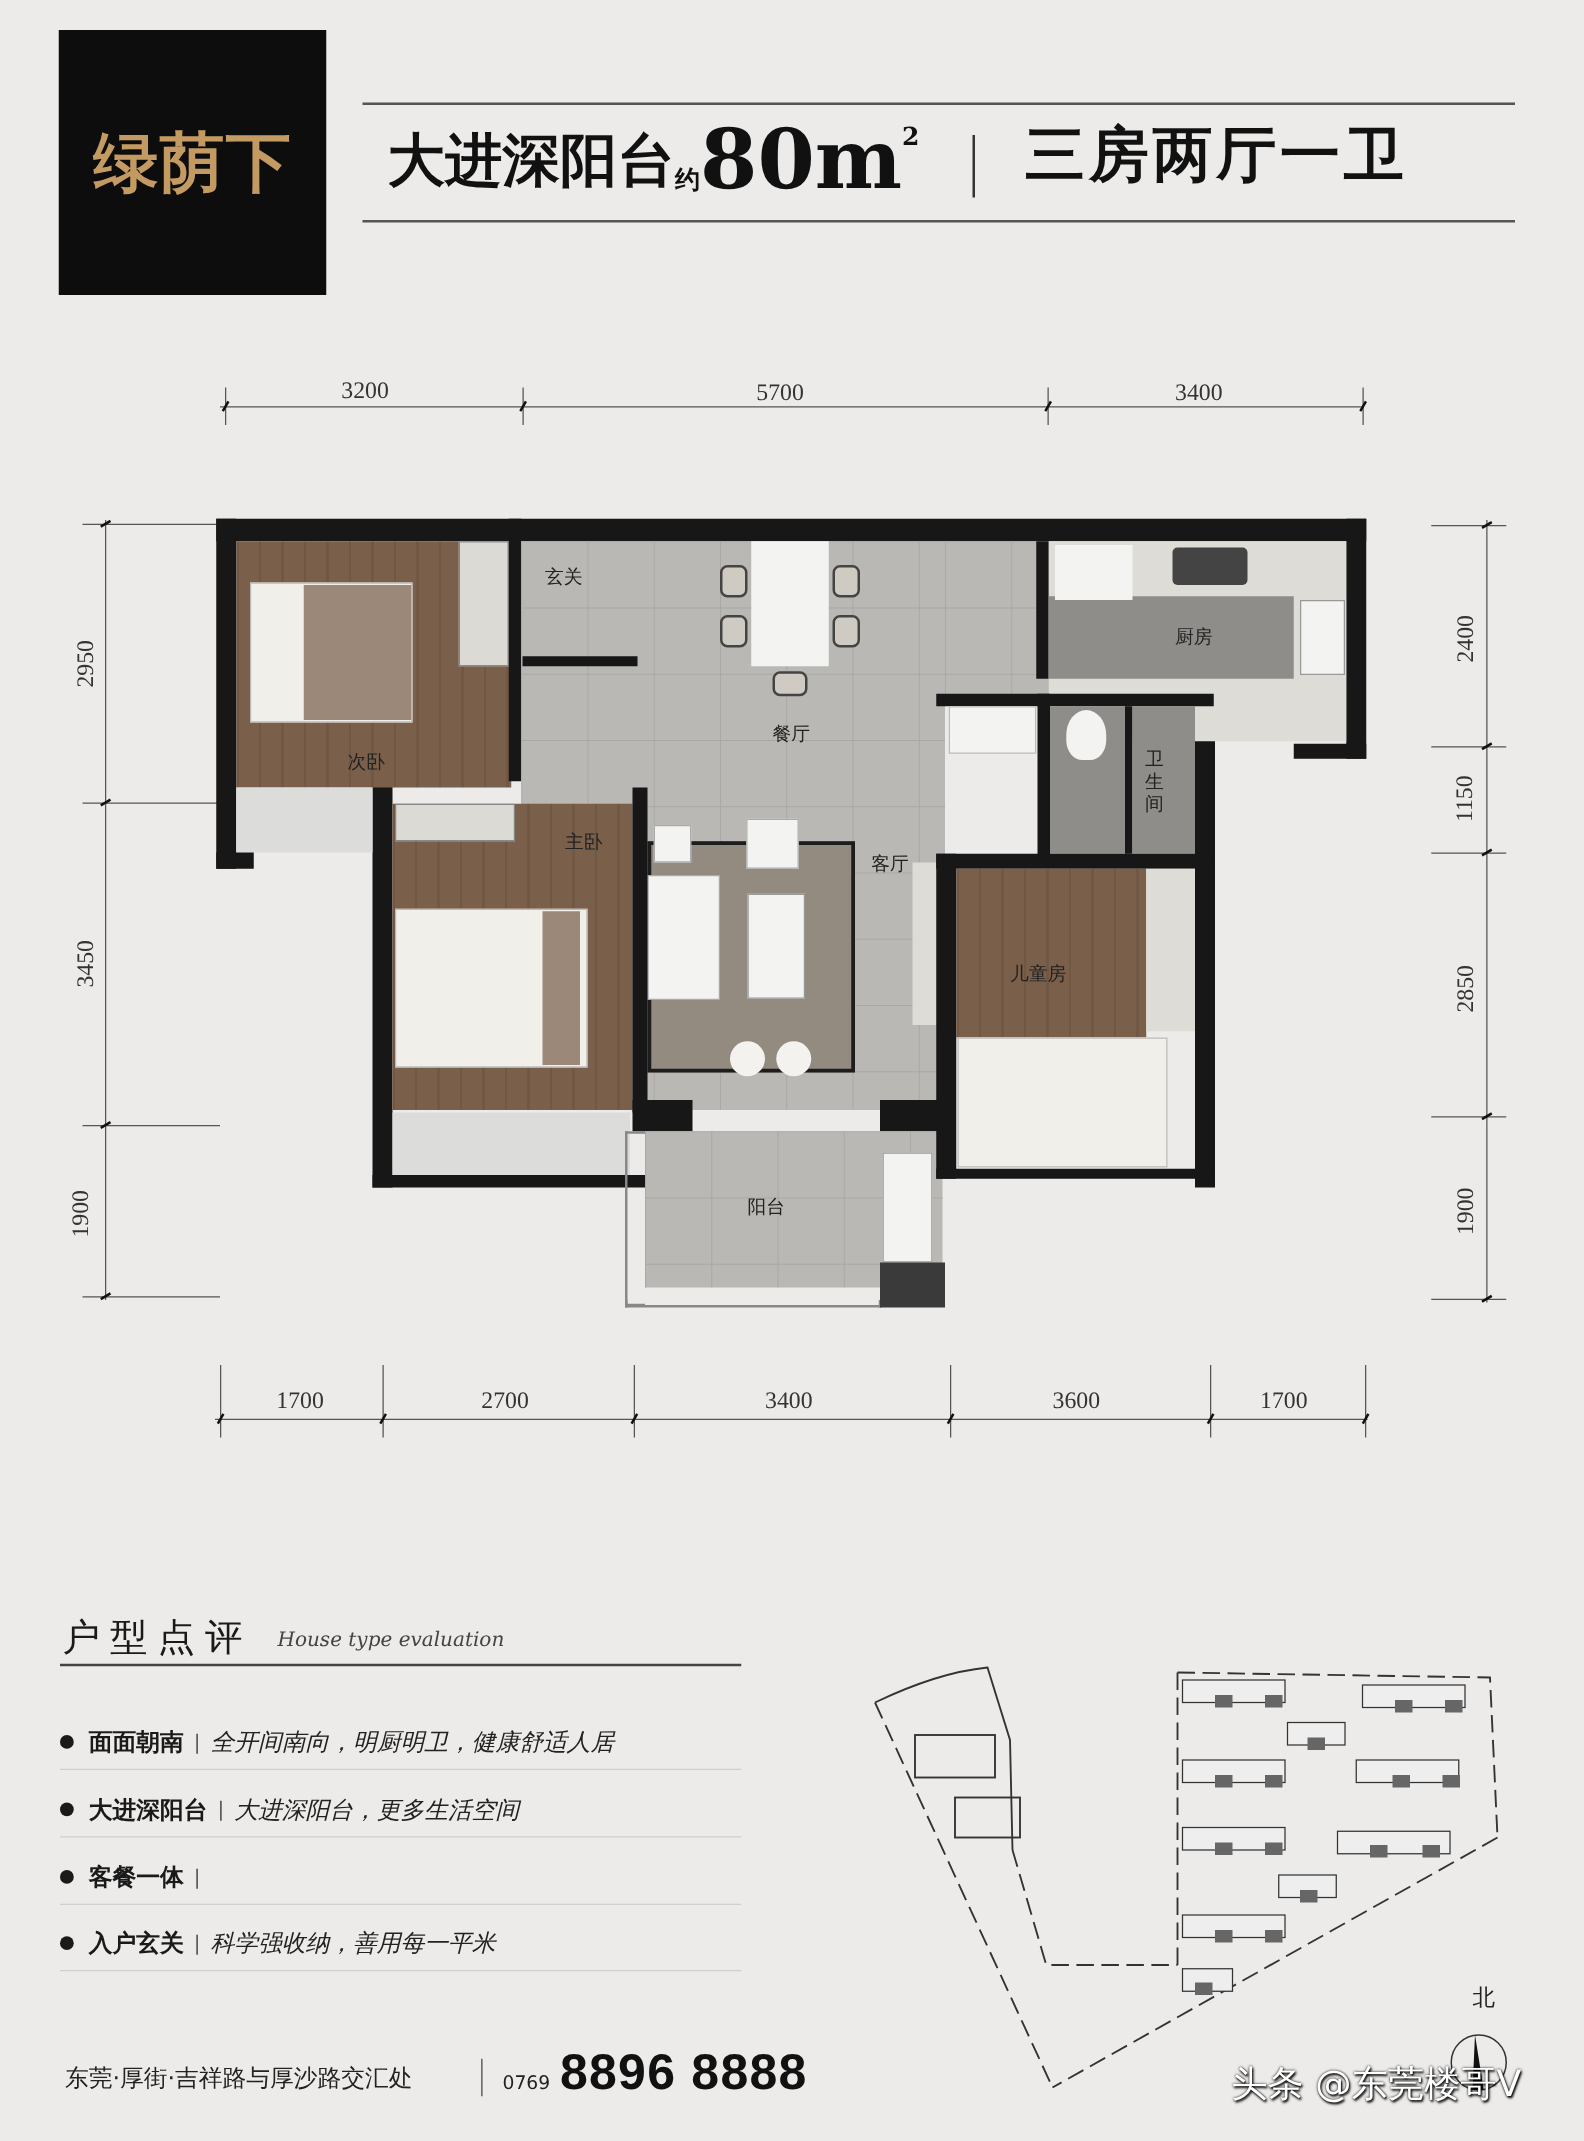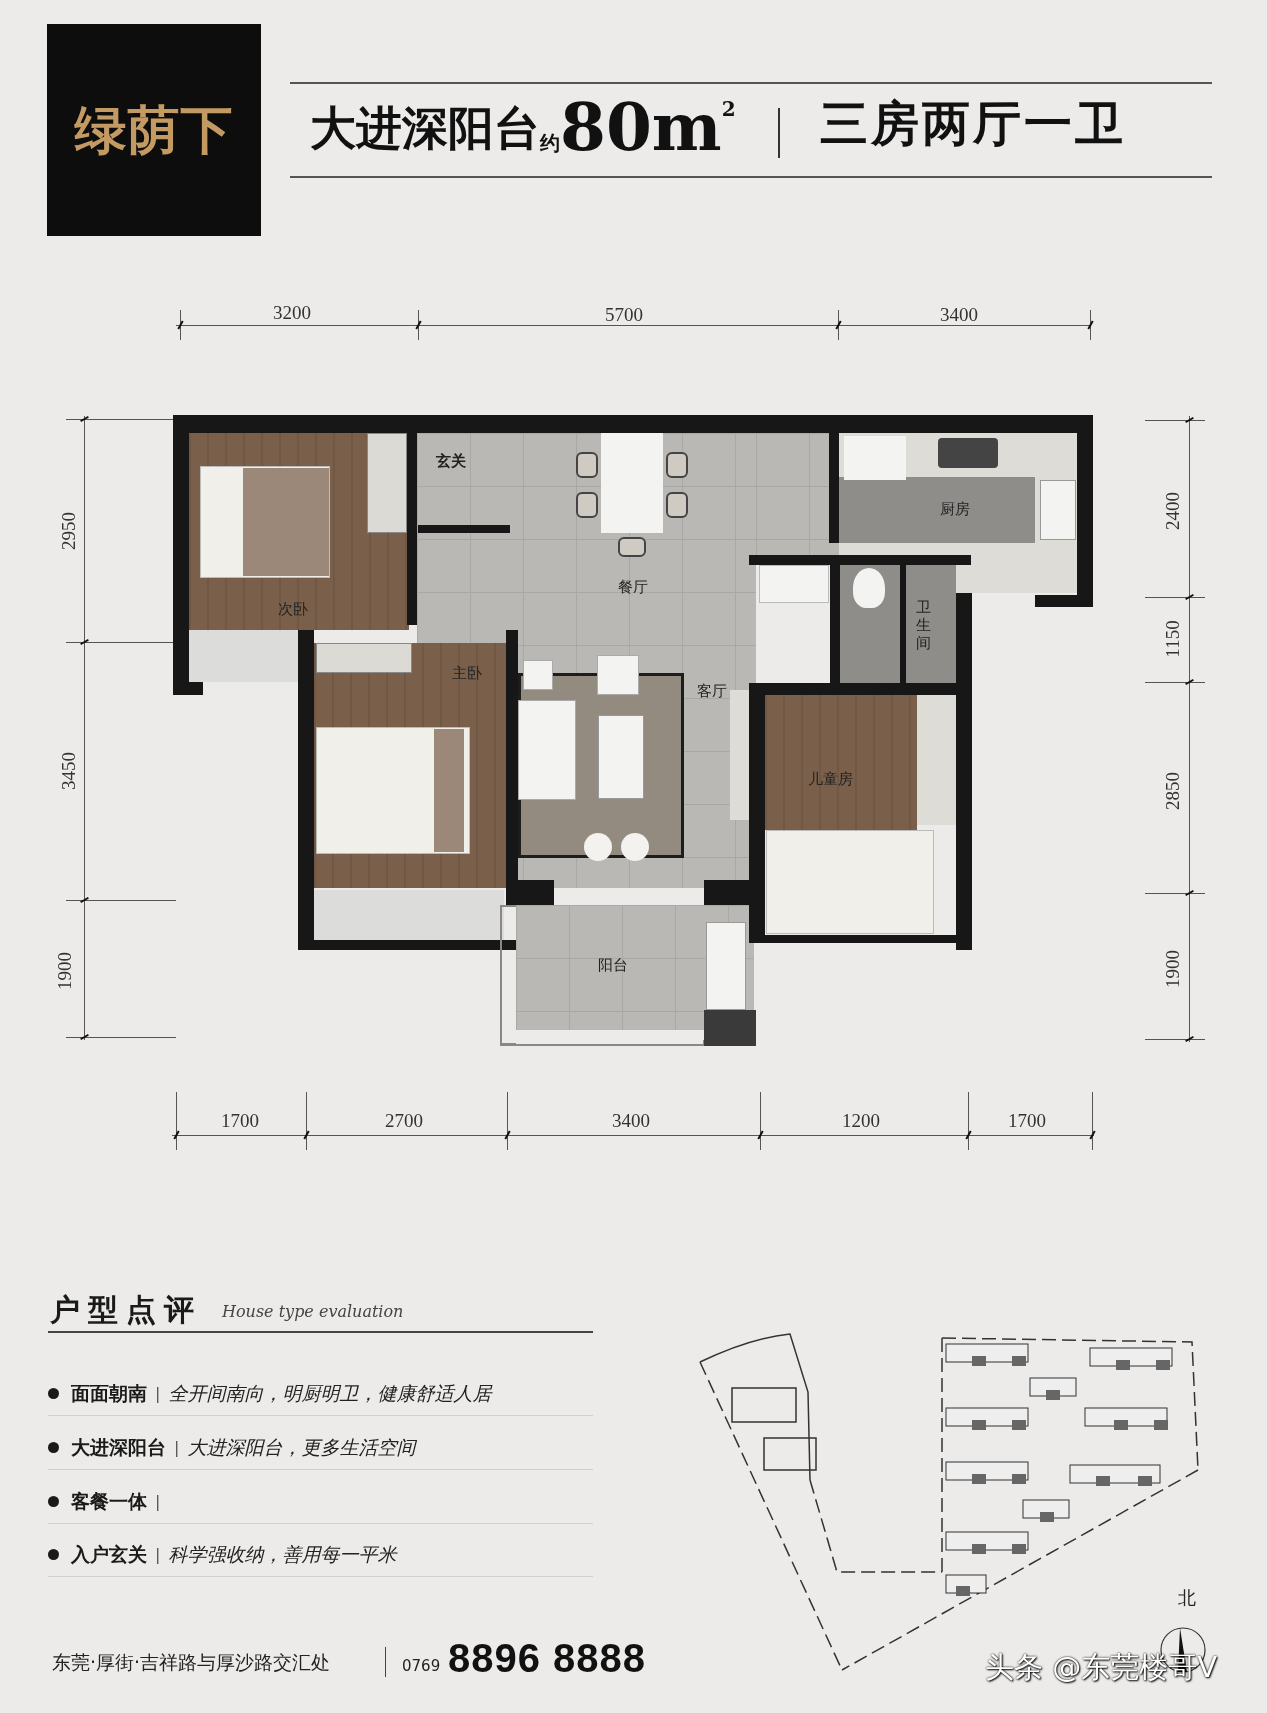--- a/index.html
+++ b/index.html
@@ -35,21 +35,21 @@
   .room-label { font-size:15px; color:#222; white-space:nowrap; }
   .rug { background:#938a80; border:3px solid #1d1d1d; }
   .bed { background:#f1efea; border:1px solid #bbb; }
   .blanket { background:#9b8878; }
   .chair { background:#cfcbc3; border:2px solid #444; border-radius:6px; }
   .round { background:#f3f2ee; border-radius:50%; }
   .counter { background:#dedcd7; }
   .cabinet { background:#dcdad5; border:1px solid #888; }
 
   
-  .eval-title { left:50px; top:1290px; font-family:"DejaVu Serif", serif; font-weight:bold; font-size:30px; letter-spacing:8px; }
+  .eval-title { left:50px; top:1290px; font-family:"DejaVu Serif", serif; font-weight:normal; font-size:30px; letter-spacing:8px; }
   .eval-sub { left:222px; top:1302px; font-family:"DejaVu Serif", serif; font-style:italic; font-size:16px; color:#444; }
   .eval-line { left:48px; top:1331px; width:545px; height:2px; background:#444; }
   .eval-row { left:48px; width:545px; height:44px; border-bottom:1px solid #cfcfcd; display:flex; align-items:center; }
   .eval-row .dot { width:11px; height:11px; border-radius:50%; background:#1a1a1a; margin-right:12px; }
   .eval-row .key { font-weight:bold; font-size:19px; }
   .eval-row .bar { margin:0 8px; color:#555; font-size:16px; }
   .eval-row .val { font-size:19px; color:#222;font-style:italic; }
 
   
   .footer-addr { left:52px; top:1650px; font-size:19px; color:#222; }
@@ -101,21 +101,21 @@
   <div class="abs dim-v" style="left:1092px; top:1092px; height:58px;"></div>
   <div class="abs tick" style="left:172px; top:1134px;"></div>
   <div class="abs tick" style="left:302px; top:1134px;"></div>
   <div class="abs tick" style="left:503px; top:1134px;"></div>
   <div class="abs tick" style="left:756px; top:1134px;"></div>
   <div class="abs tick" style="left:964px; top:1134px;"></div>
   <div class="abs tick" style="left:1088px; top:1134px;"></div>
   <div class="abs dim-label" style="left:221px; top:1110px;">1700</div>
   <div class="abs dim-label" style="left:385px; top:1110px;">2700</div>
   <div class="abs dim-label" style="left:612px; top:1110px;">3400</div>
-  <div class="abs dim-label" style="left:842px; top:1110px;">1200</div>
+  <div class="abs dim-label" style="left:842px; top:1110px;">3600</div>
   <div class="abs dim-label" style="left:1008px; top:1110px;">1700</div>
 </div>
 
 <div class="abs">
   <div class="abs dim-v" style="left:84px; top:416px; height:624px;"></div>
   <div class="abs dim-h" style="left:66px; top:419px; width:110px;"></div>
   <div class="abs dim-h" style="left:66px; top:642px; width:110px;"></div>
   <div class="abs dim-h" style="left:66px; top:900px; width:110px;"></div>
   <div class="abs dim-h" style="left:66px; top:1037px; width:110px;"></div>
   <div class="abs tick" style="left:80px; top:418px; transform:rotate(-30deg);"></div>
@@ -156,21 +156,21 @@
   <div class="abs floor-wood" style="left:189px; top:433px; width:220px; height:197px;"></div>
   <div class="abs bed" style="left:200px; top:466px; width:130px; height:112px;"></div>
   <div class="abs blanket" style="left:243px; top:468px; width:86px; height:108px;"></div>
   <div class="abs cabinet" style="left:367px; top:433px; width:40px; height:100px;"></div>
   <div class="abs room-label" style="left:278px; top:600px;">次卧</div>
   <div class="abs bay" style="left:189px; top:630px; width:109px; height:52px;"></div>
   <div class="abs wall" style="left:173px; top:682px; width:30px; height:13px;"></div>
   <div class="abs wall" style="left:407px; top:415px; width:10px; height:210px;"></div>
 
   <div class="abs floor-tile" style="left:417px; top:433px; width:339px; height:455px;"></div>
-  <div class="abs room-label" style="left:436px; top:452px;font-weight:bold;">玄关</div>
+  <div class="abs room-label" style="left:436px; top:452px;">玄关</div>
   <div class="abs wall" style="left:418px; top:525px; width:92px; height:8px;"></div>
 
   <div class="abs white" style="left:601px; top:433px; width:62px; height:100px;"></div>
   <div class="abs chair" style="left:576px; top:452px; width:22px; height:26px;"></div>
   <div class="abs chair" style="left:576px; top:492px; width:22px; height:26px;"></div>
   <div class="abs chair" style="left:666px; top:452px; width:22px; height:26px;"></div>
   <div class="abs chair" style="left:666px; top:492px; width:22px; height:26px;"></div>
   <div class="abs chair" style="left:618px; top:537px; width:28px; height:20px;"></div>
   <div class="abs room-label" style="left:618px; top:578px;">餐厅</div>
 

